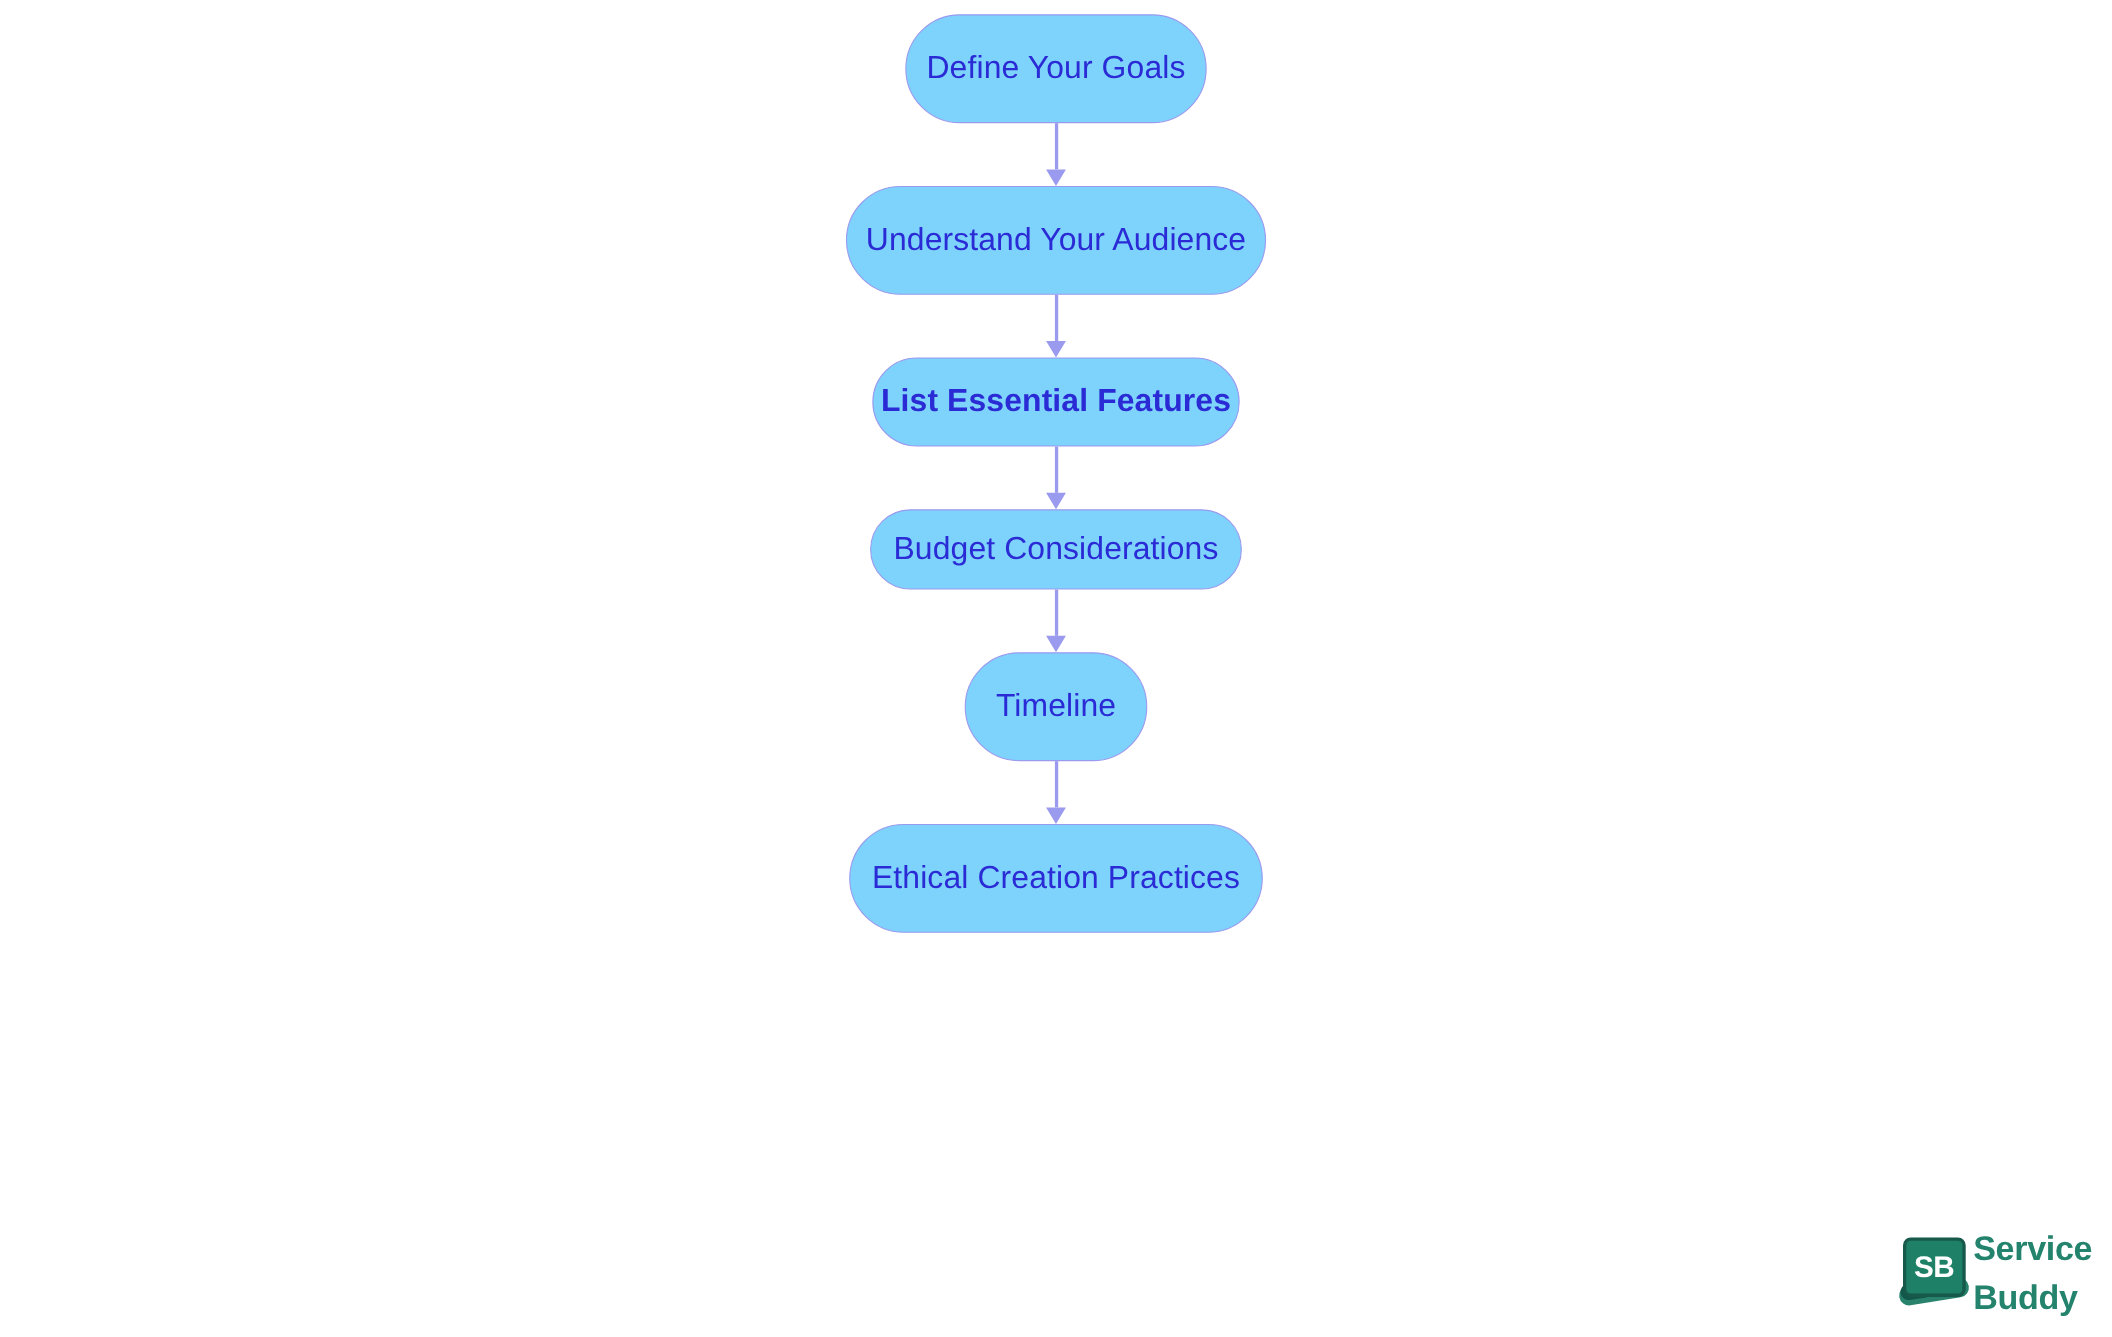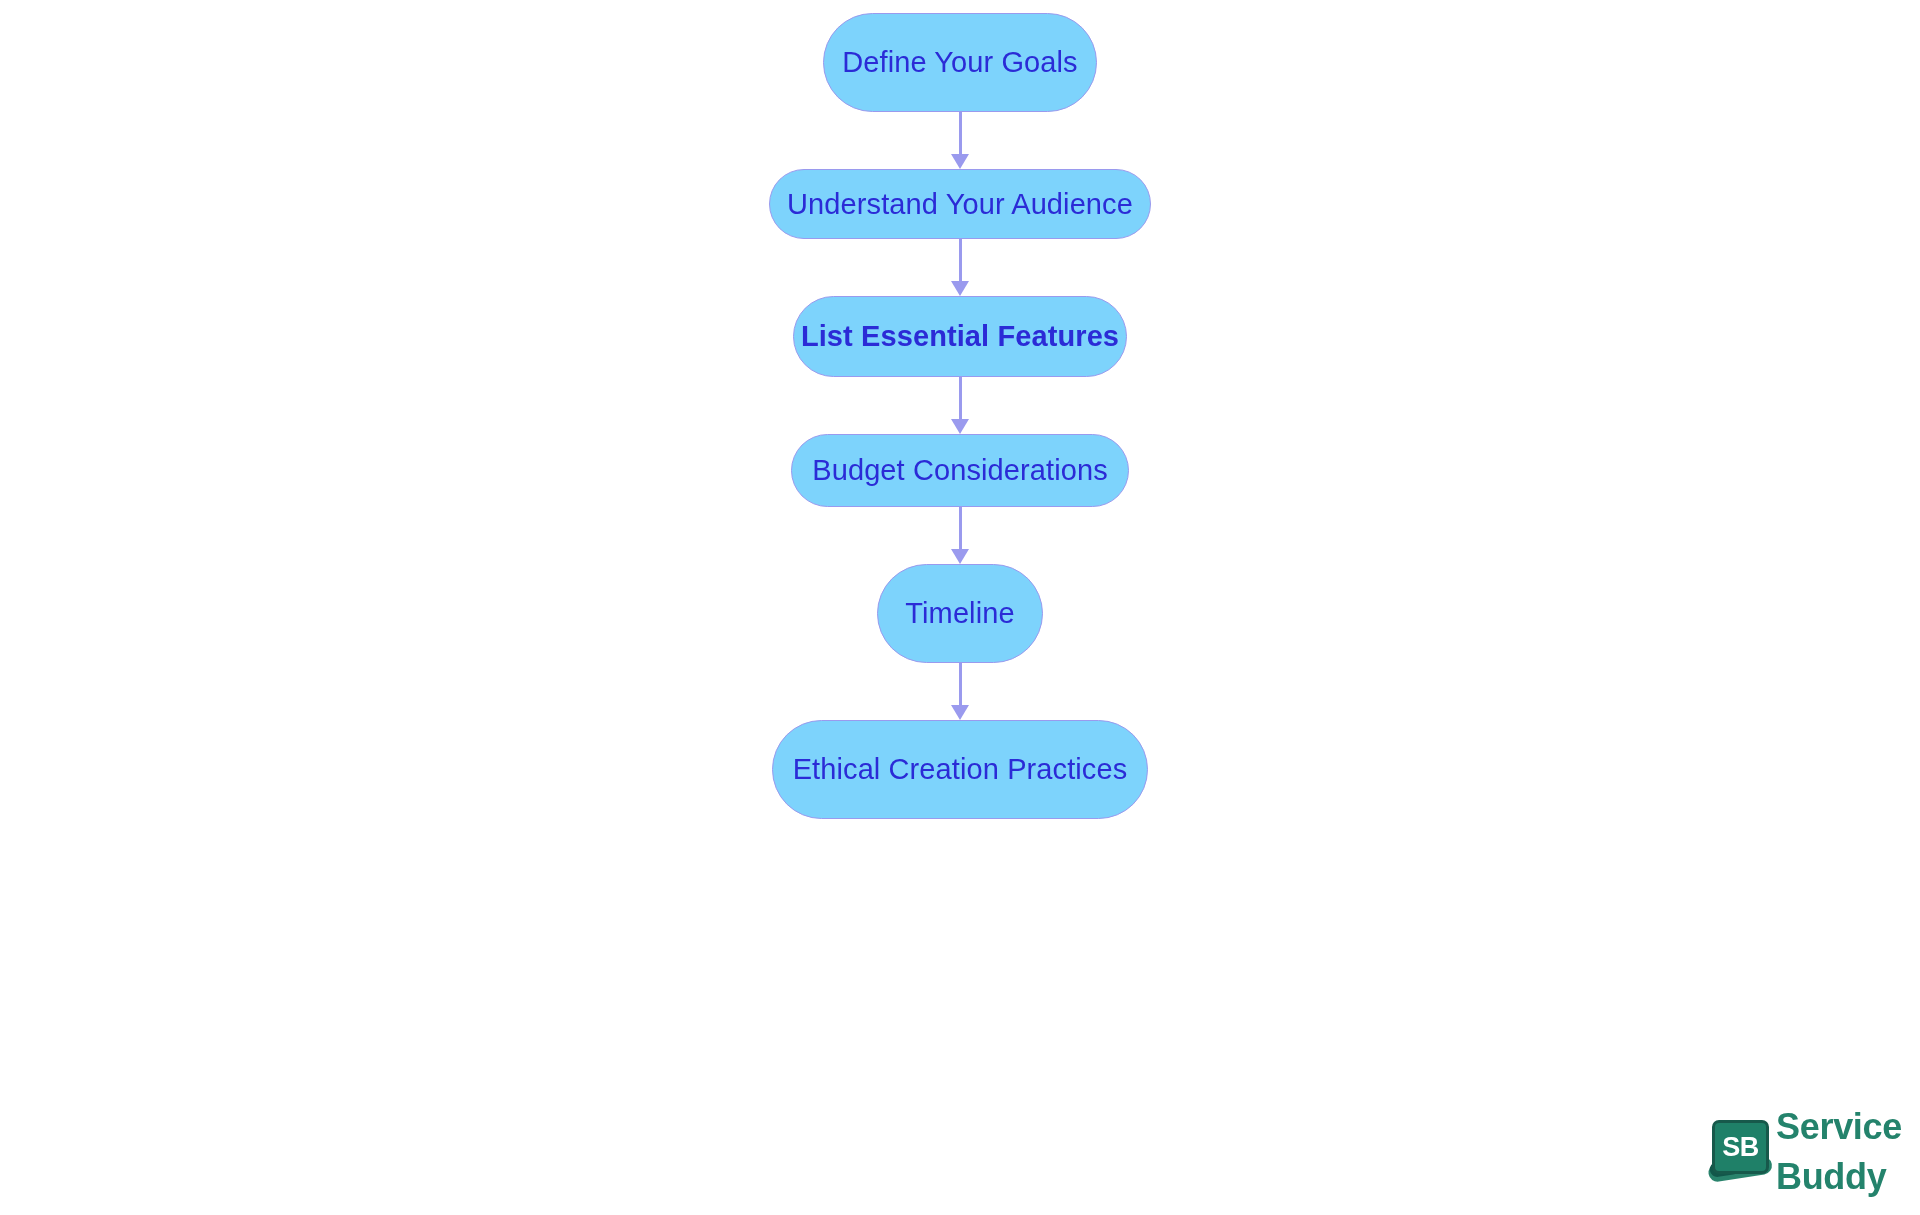--- a/index.html
+++ b/index.html
@@ -47,21 +47,21 @@
     white-space: nowrap;
   }
 
   .node-label {
     display: block;
     line-height: 1;
   }
 
   
   .node-goals            { width: 274px; height: 99px; font-size: 29px; margin-top: 13px; }
-  .node-audience         { width: 382px; height: 70px; font-size: 29px; }
+  .node-audience         { width: 382px; height: 99px; font-size: 29px; }
   .node-features         { width: 334px; height: 81px; font-size: 29px; font-weight: bold; }
   .node-budget           { width: 338px; height: 73px; font-size: 29px; }
   .node-timeline         { width: 166px; height: 99px; font-size: 29px; }
   .node-ethical          { width: 376px; height: 99px; font-size: 29px; }
 
   
   .connector {
     position: relative;
     width: 18px;
     height: 57px;
@@ -139,21 +139,21 @@
     border-radius: 8px;
     transform: rotate(-9deg);
     transform-origin: left bottom;
   }
   .logo-wordmark {
     display: flex;
     flex-direction: column;
     line-height: 1.0;
     color: #24836c;
     font-weight: bold;
-    font-size: 36px;
+    font-size: 31px;
     letter-spacing: -0.3px;
   }
   .logo-wordmark span { display: block; }
   .logo-line-2 { margin-top: 14px; }
 </style>
 </head>
 <body>
 
 <div id="flowchart-canvas">
 

